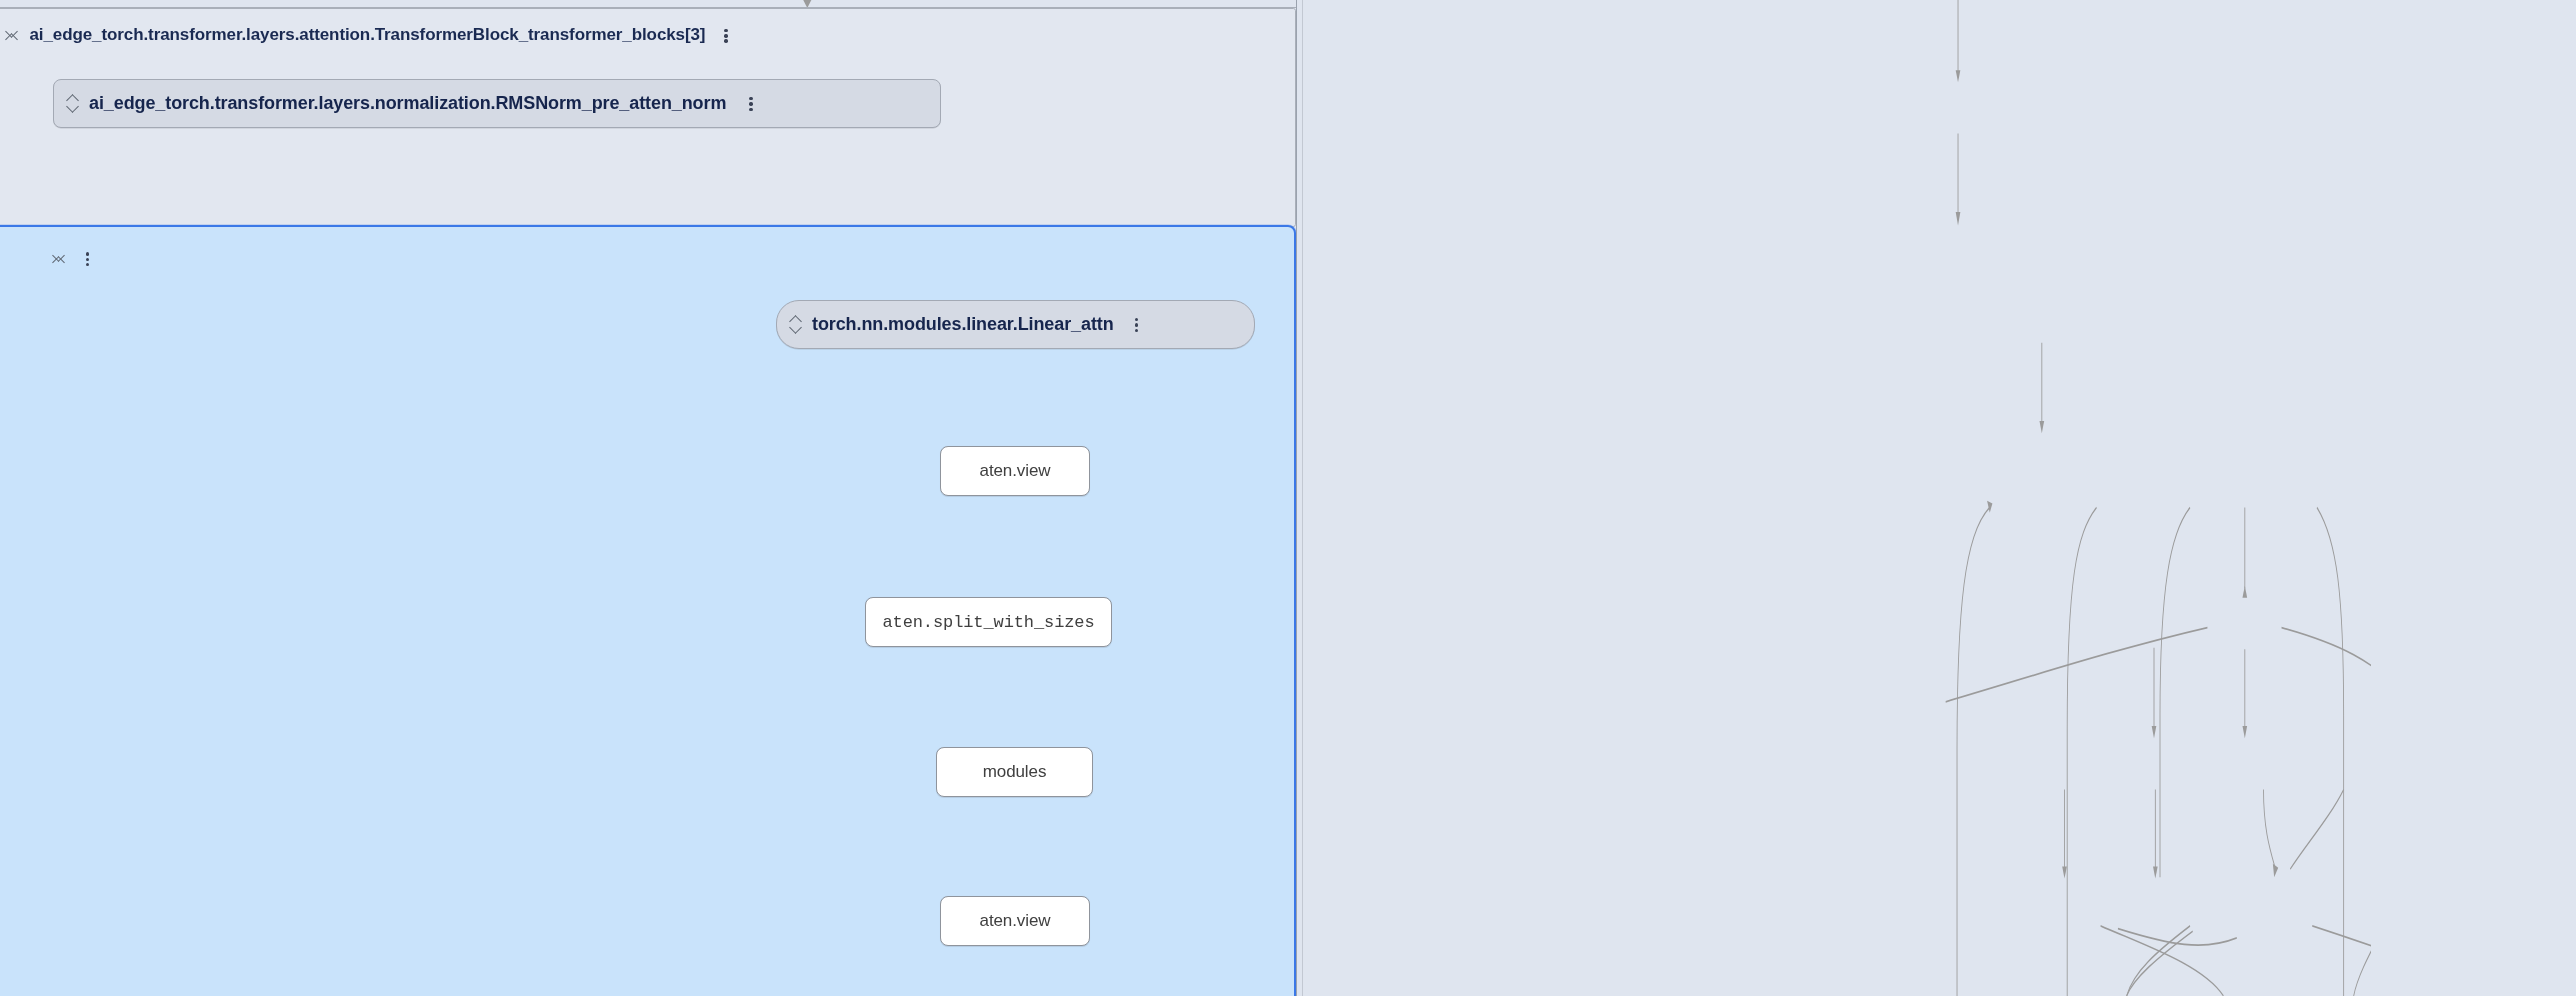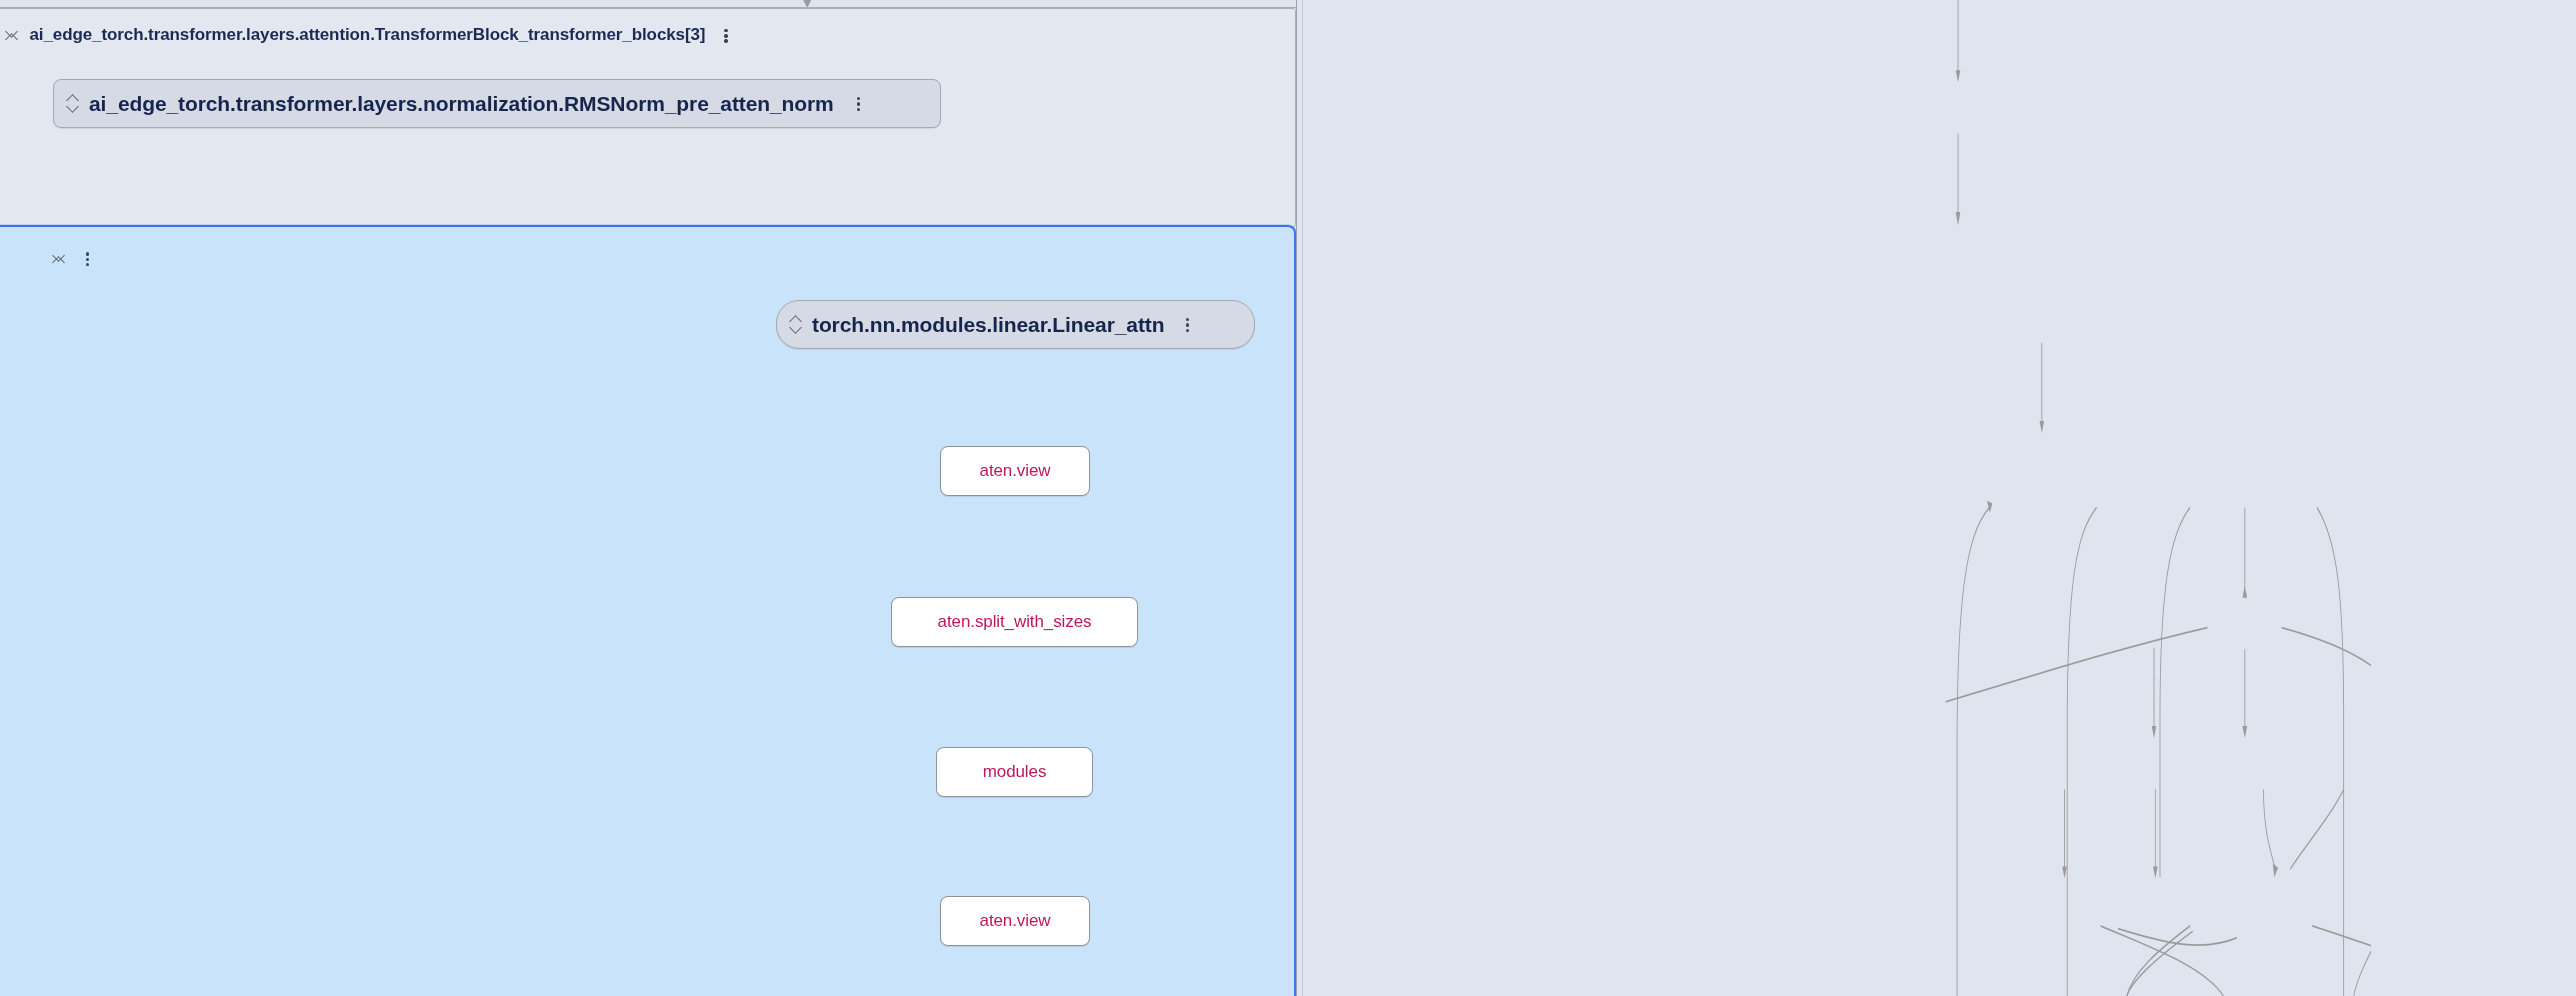--- a/index.html
+++ b/index.html
@@ -50,28 +50,28 @@
   .more-icon i{position:absolute;left:0;width:3.4px;height:3.4px;border-radius:50%;background:#3a4256;display:block;}
   .more-icon i:nth-child(1){top:3.4px;}
   .more-icon i:nth-child(2){top:8.8px;}
   .more-icon i:nth-child(3){top:14px;}
 
   
   .pill{position:absolute;box-sizing:border-box;height:49px;
     background:#d5dae4;border:1.4px solid #a3a9b4;border-radius:8px;
     display:flex;align-items:center;padding:0 12px;gap:8px;z-index:20;
     box-shadow:0 0.7px 0 rgba(0,0,0,.10);cursor:pointer;white-space:nowrap;}
-  .pill-label{font-size:21px;font-weight:700;color:#16254d;letter-spacing:-0.1px;text-align:center;}
+  .pill-label{font-size:18px;font-weight:700;color:#16254d;letter-spacing:-0.1px;text-align:center;}
 
   
   .node{position:absolute;box-sizing:border-box;height:50px;
     background:#ffffff;border:1.8px solid #8f949c;border-radius:8px;
     display:flex;align-items:center;justify-content:center;z-index:20;cursor:pointer;
     box-shadow:0 0.7px 0.7px rgba(0,0,0,.10);white-space:nowrap;}
-  .node-label{font-size:17px;color:#be185d;font-weight:400;letter-spacing:-0.1px;}
+  .node-label{font-size:17px;color:#404040;font-weight:400;letter-spacing:-0.1px;}
 
   
   .top-rule{position:absolute;left:0;top:6.8px;width:1296px;height:0;
     border-top:1.4px solid #a9afb9;z-index:9;}
 </style>
 </head>
 <body>
 
 <div class="stage">
 
@@ -119,21 +119,21 @@
           <i></i>
           <i></i>
           <i></i>
         </span>
     </div>
 
     <div class="node" style="left:940px; top:446px; width:150px;">
       <span class="node-label">aten.view</span>
     </div>
 
-    <div class="node" style="left:891px; top:597px; width:247px;">
+    <div class="node" style="left:865px; top:597px; width:247px;font-family:Liberation Mono, monospace;">
       <span class="node-label">aten.split_with_sizes</span>
     </div>
 
     <div class="node" style="left:936px; top:747px; width:157px;">
       <span class="node-label">modules</span>
     </div>
 
     <div class="node" style="left:940px; top:896px; width:150px;">
       <span class="node-label">aten.view</span>
     </div>

